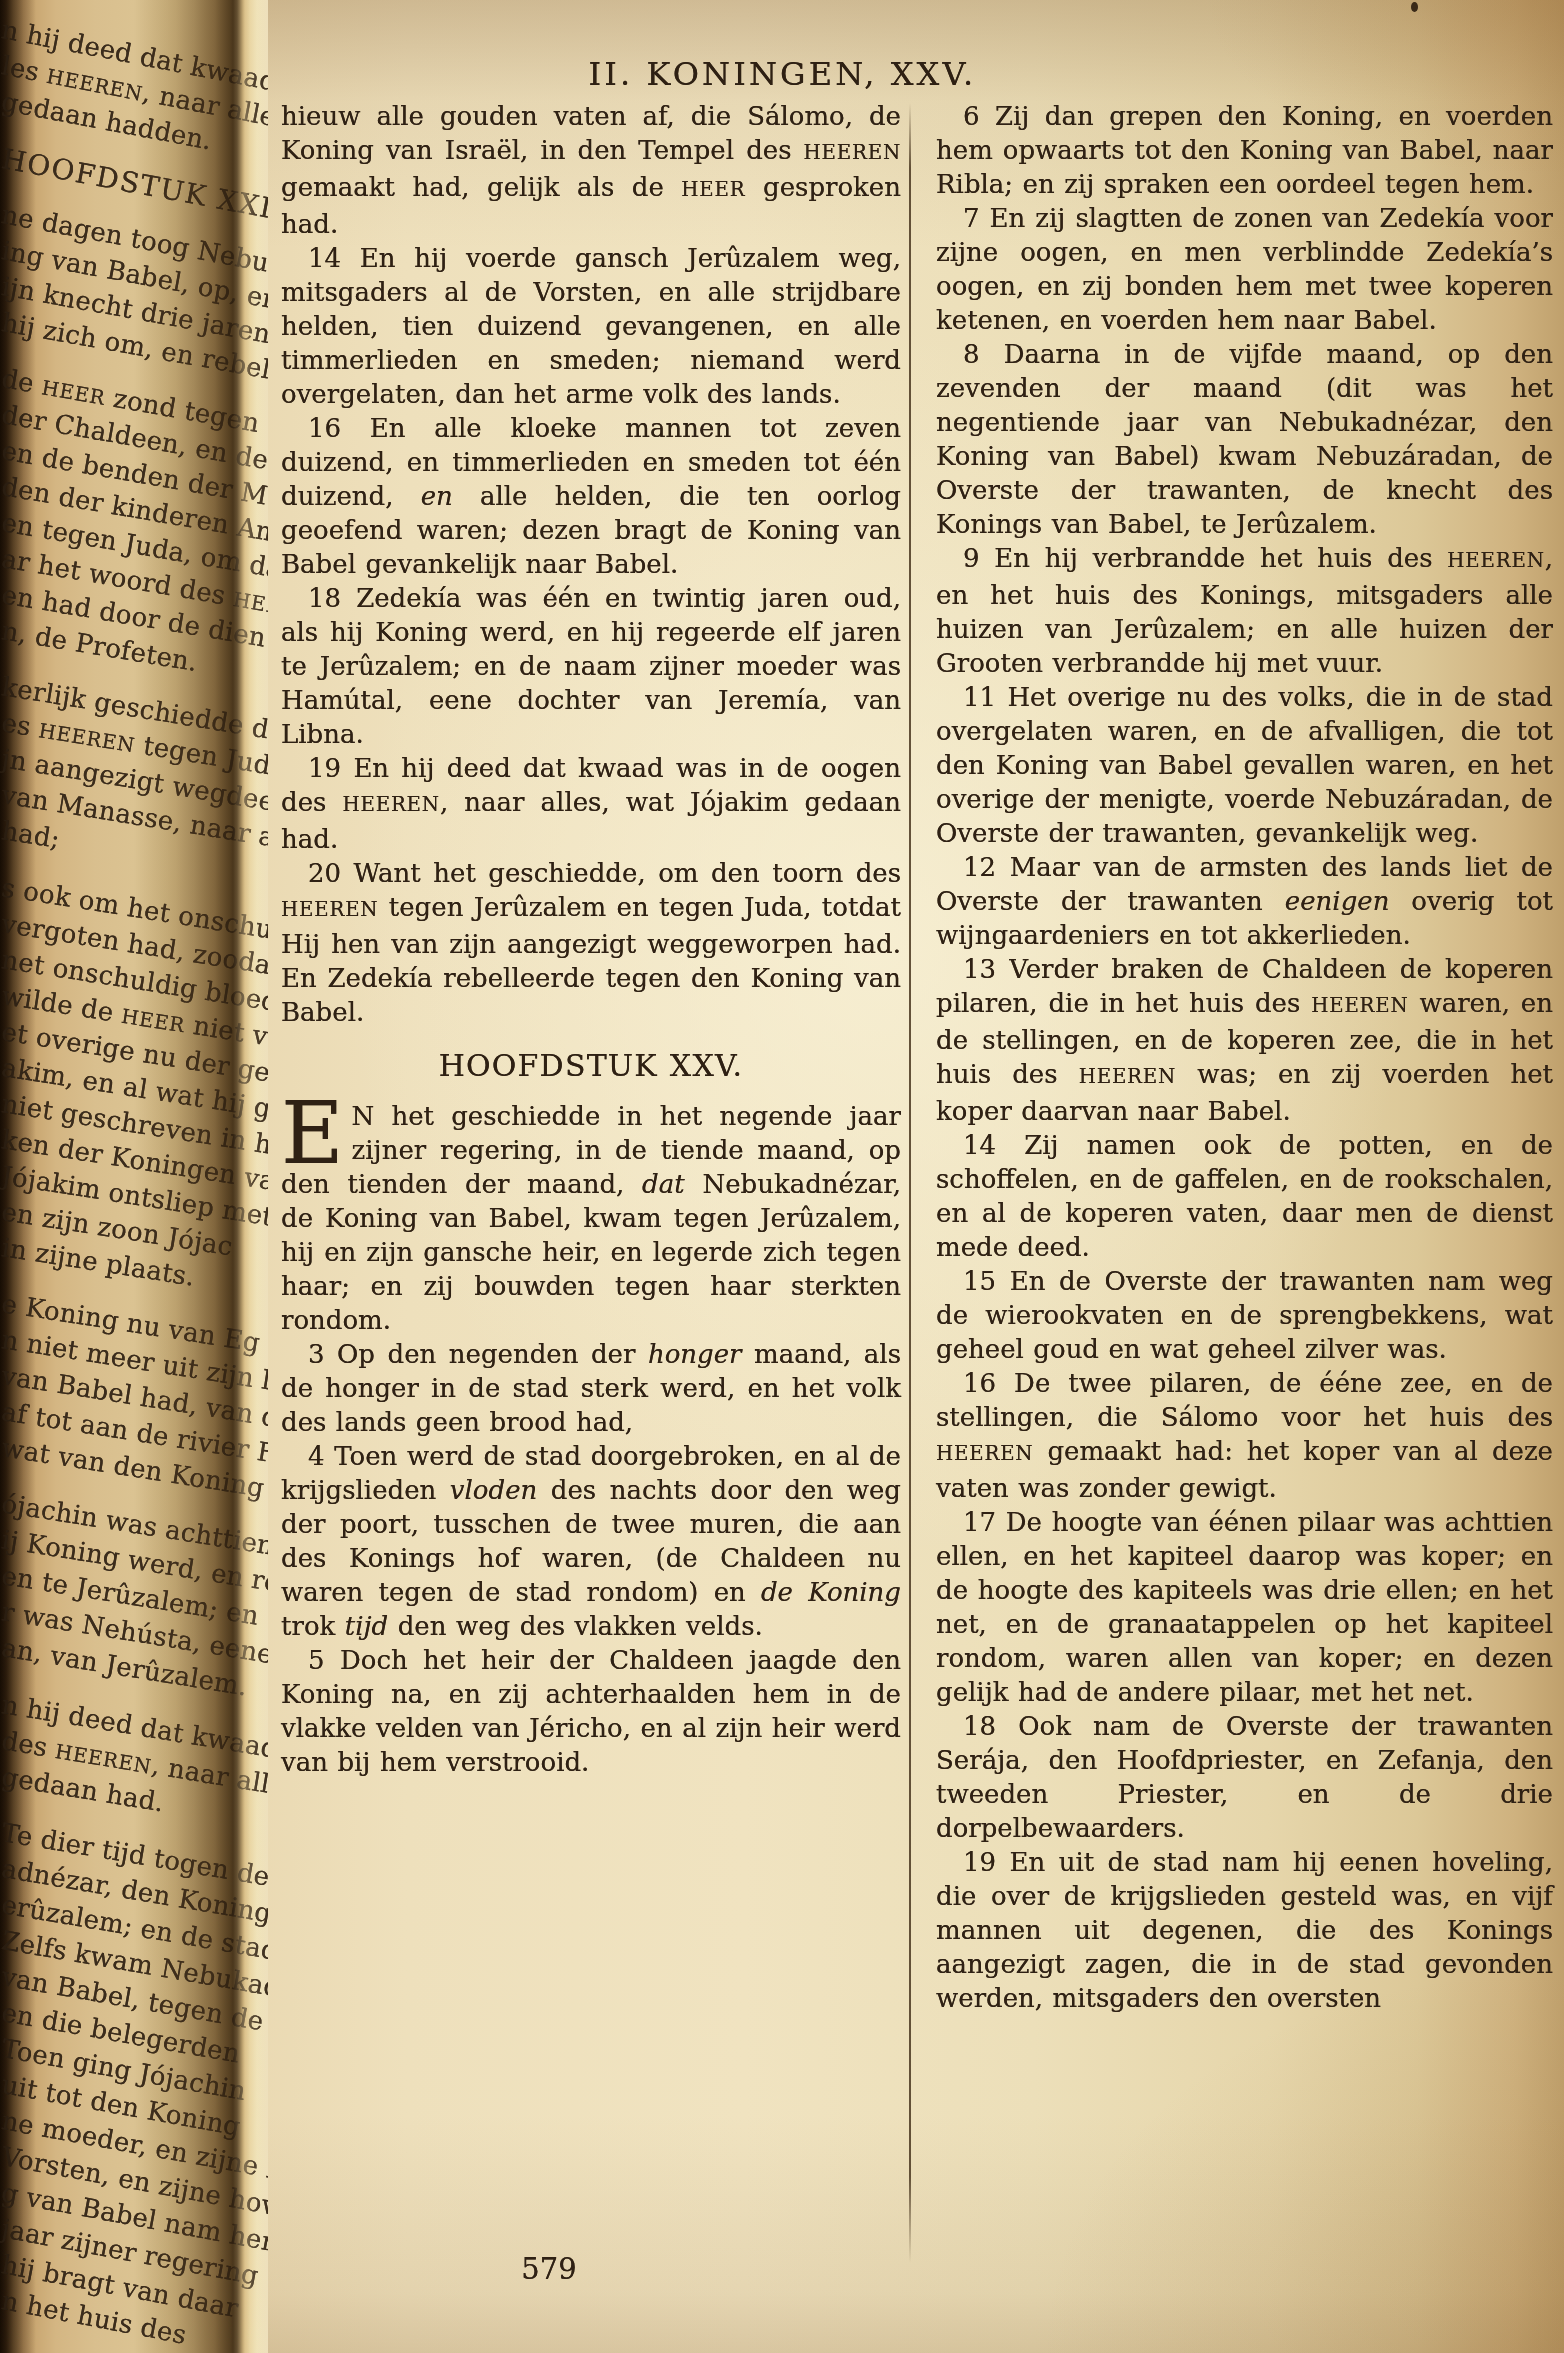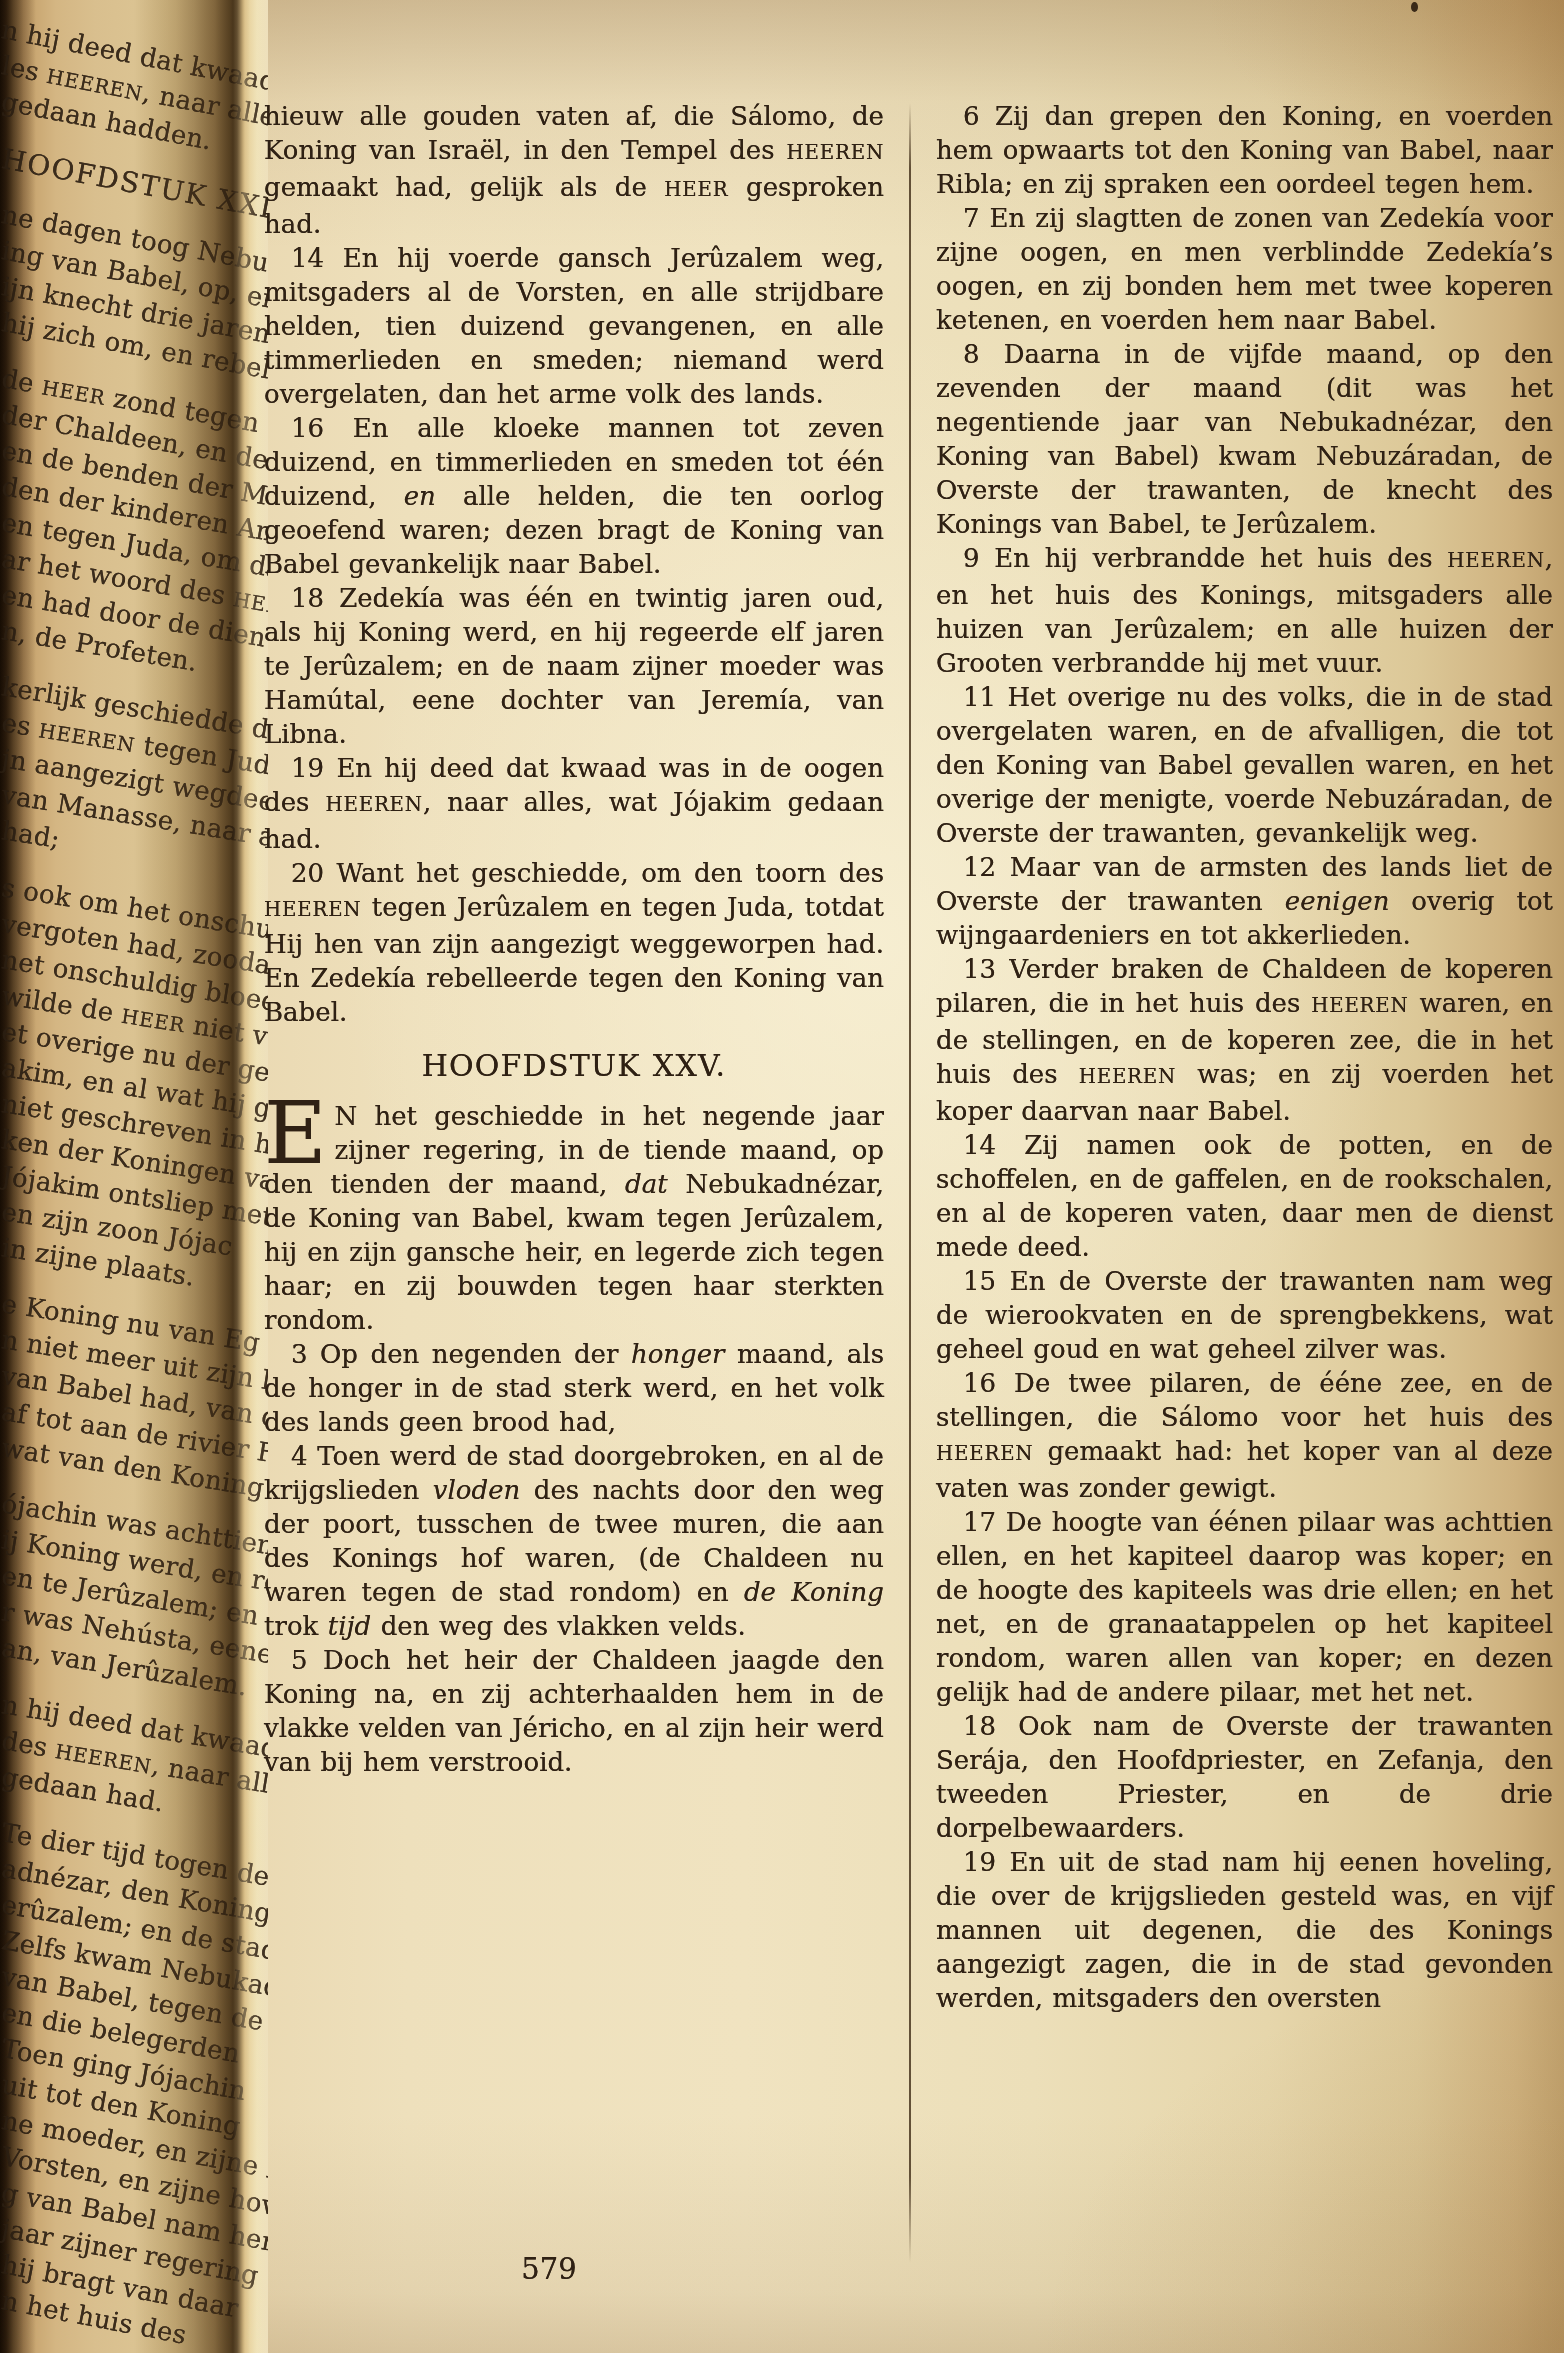--- a/index.html
+++ b/index.html
@@ -44,21 +44,21 @@
   }
   .divider{
     position:absolute;left:909px;top:103px;width:2.3px;height:2160px;
     background:linear-gradient(180deg, rgba(74,55,32,0) 0%, rgba(74,55,32,0.85) 3%, rgba(74,55,32,0.85) 96%, rgba(74,55,32,0) 100%);
   }
   .col{
     position:absolute;top:99px;font-size:26px;line-height:34px;color:#2f2114;
     text-align:justify;word-spacing:1.2px;
     text-shadow:0 0 0.5px rgba(47,33,20,0.85);
   }
-  .col-left{left:264px;width:620px;}
+  .col-left{left:281px;width:620px;}
   .col-right{left:936px;width:617px;}
   .verse{margin:0;text-indent:27px;}
   .continuation{text-indent:0;}
   .opening{text-indent:0;}
   .sc{font-size:0.76em;letter-spacing:0.8px;}
   .chapter-heading{
     text-align:center;font-size:30px;letter-spacing:1.2px;
     margin:20.3px 0 15.6px 0;text-indent:0;color:#2e2013;
   }
   .dropcap{float:left;font-size:86px;line-height:66px;padding:1.6px 7.8px 0 0;}
@@ -130,20 +130,21 @@
       <div class="edge-line" style="top: 2069px; left: 1.6px; transform: rotate(10.18deg);">uit tot den Koning</div>
       <div class="edge-line" style="top: 2105px; left: 1.6px; transform: rotate(10.28deg);">ne moeder, en zijne kn</div>
       <div class="edge-line" style="top: 2141px; left: 1.6px; transform: rotate(10.38deg);">Vorsten, en zijne hove</div>
       <div class="edge-line" style="top: 2177px; left: 1.6px; transform: rotate(10.49deg);">g van Babel nam hem</div>
       <div class="edge-line" style="top: 2213px; left: 1.6px; transform: rotate(10.59deg);">jaar zijner regering</div>
       <div class="edge-line" style="top: 2249px; left: 1.6px; transform: rotate(10.69deg);">hij bragt van daar</div>
       <div class="edge-line" style="top: 2285px; left: 1.6px; transform: rotate(10.8deg);">n het huis des</div>
     </div>
   <div class="gutter"></div>
 
+  <div class="running-head">II. KONINGEN, XXV.</div>
   <div class="speck"></div>
 
   <div class="divider"></div>
 
   <div class="col col-left">
       <p class="verse continuation"><span>hieuw alle gouden vaten af, die Sálomo, de Koning van Israël, in den Tempel des <span class="sc">HEEREN</span> gemaakt had, gelijk als de <span class="sc">HEER</span> gesproken had.</span></p>
       <p class="verse"><span class="vnum">14</span>&nbsp;<span>En hij voerde gansch Jerûzalem weg, mitsgaders al de Vorsten, en alle strijdbare helden, tien duizend gevangenen, en alle timmerlieden en smeden; niemand werd overgelaten, dan het arme volk des lands.</span></p>
       <p class="verse"><span class="vnum">16</span>&nbsp;<span>En alle kloeke mannen tot zeven duizend, en timmerlieden en smeden tot één duizend, <i>en</i> alle helden, die ten oorlog geoefend waren; dezen bragt de Koning van Babel gevankelijk naar Babel.</span></p>
       <p class="verse"><span class="vnum">18</span>&nbsp;<span>Zedekía was één en twintig jaren oud, als hij Koning werd, en hij regeerde elf jaren te Jerûzalem; en de naam zijner moeder was Hamútal, eene dochter van Jeremía, van Libna.</span></p>
       <p class="verse"><span class="vnum">19</span>&nbsp;<span>En hij deed dat kwaad was in de oogen des <span class="sc">HEEREN</span>, naar alles, wat Jójakim gedaan had.</span></p>

